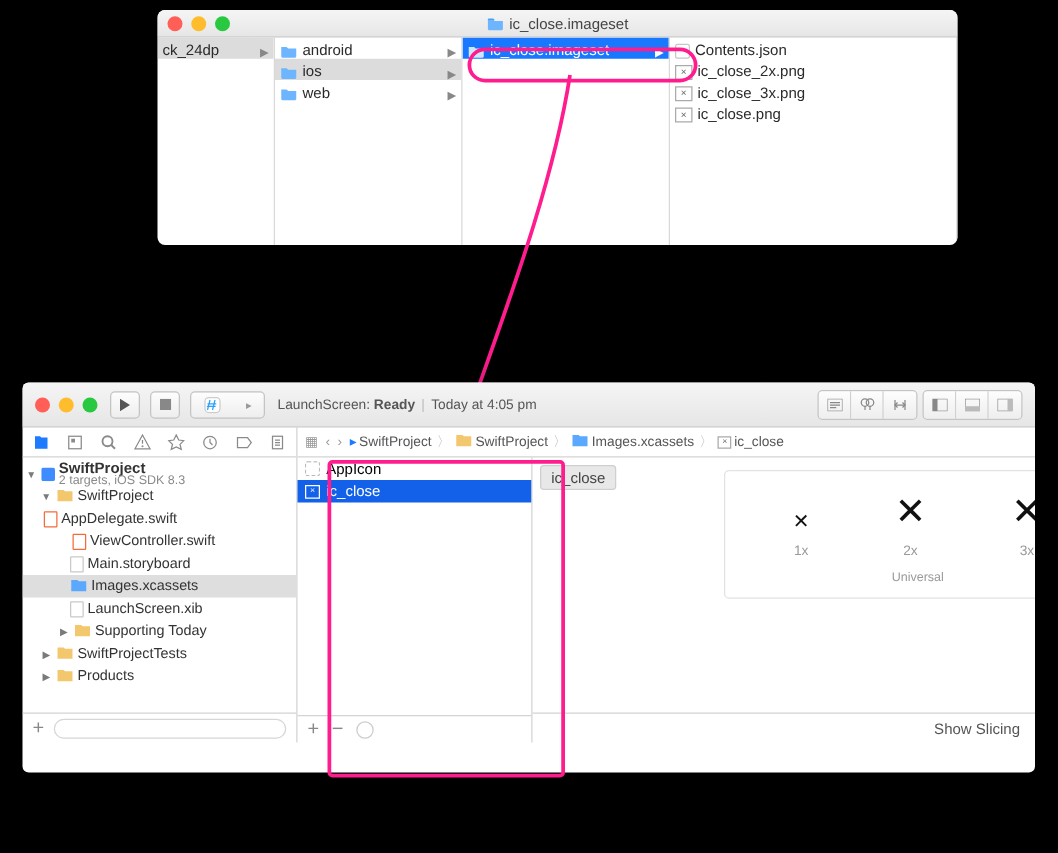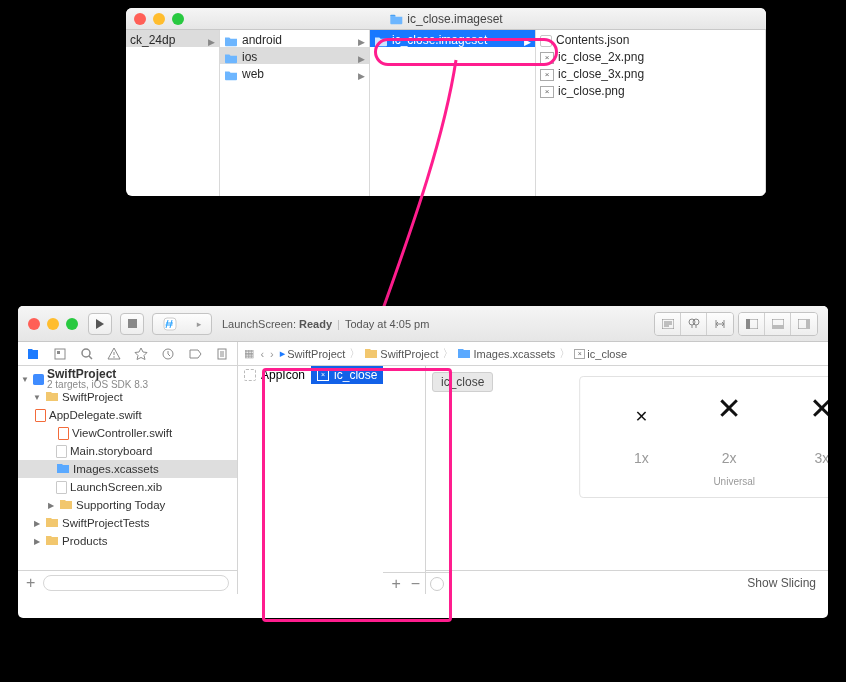--- a/index.html
+++ b/index.html
@@ -65,36 +65,36 @@
 .side-foot .filter { flex:1; height:16px; border:1px solid #d6d6d6; border-radius:8px; }
 
 .editor { flex:1; display:flex; flex-direction:column; }
 .jump { height:24px; border-bottom:1px solid #d4d4d4; display:flex; align-items:center; font-size:11px; color:#555; padding:0 6px; gap:6px; }
 .jump .jic { color:#999; }
 .crumb { display:flex; align-items:center; gap:2px; }
 .crumb span.sep { color:#bbb; margin:0 2px; }
 .ic-blue { color:#1d7bff; }
 
 .editor-body { flex:1; display:flex; }
-.asset-list { width:188px; border-right:1px solid #d4d4d4; display:flex; position:relative; }
+.asset-list { width:188px; border-right:1px solid #d4d4d4; display:flex; flex-direction:column; position:relative; }
 .arow { display:flex; align-items:center; height:18px; font-size:12px; padding:0 6px; gap:5px; }
 .arow.asel { background:#1261e8; color:#fff; }
 .asset-foot { height:22px; border-top:1px solid #d4d4d4; display:flex; align-items:center; gap:10px; padding:0 8px; color:#888; margin-top:auto; }
 
 .canvas { flex:1; display:flex; flex-direction:column; }
 .canvas-main { flex:1; padding:6px; position:relative; }
 .chip { display:inline-block; background:#e8e8e8; border:1px solid #cfcfcf; border-radius:3px; padding:2px 8px; font-size:12px; color:#444; }
 .slots { position:absolute; left:52%; top:10px; width:310px; border:1px solid #e2e2e2; border-radius:4px; padding:14px 0 10px; transform:translateX(-18%); }
 .slot-row { display:flex; justify-content:space-around; align-items:flex-end; padding:0 20px; }
 .slot { text-align:center; }
 .slot .x { font-weight:300; color:#111; }
 .s1 .x { font-size:16px; }
 .s2 .x { font-size:30px; font-weight:400; }
 .s3 .x { font-size:30px; font-weight:400; }
-.slot .lbl { font-size:14px; color:#9a9a9a; margin-top:24px; }
+.slot .lbl { font-size:11px; color:#9a9a9a; margin-top:8px; }
 .uni { text-align:center; font-size:10px; color:#9a9a9a; margin-top:10px; }
 .canvas-foot { height:24px; border-top:1px solid #d4d4d4; display:flex; align-items:center; justify-content:flex-end; padding:0 12px; font-size:12px; color:#555; }
 
 .appic svg { width:14px; height:14px; display:block; }
 .xc-ic svg { width:11px; height:11px; display:block; }
 .fileic { width:11px; height:13px; border:1px solid #b8b8b8; border-radius:1px; display:inline-block; background:#fff; }
 .fileic.swift { border-color:#f36b3a; }
 .fileic.sb { border-color:#c9c9c9; }
 .yfolder svg { width:14px; height:12px; }
 </style>

